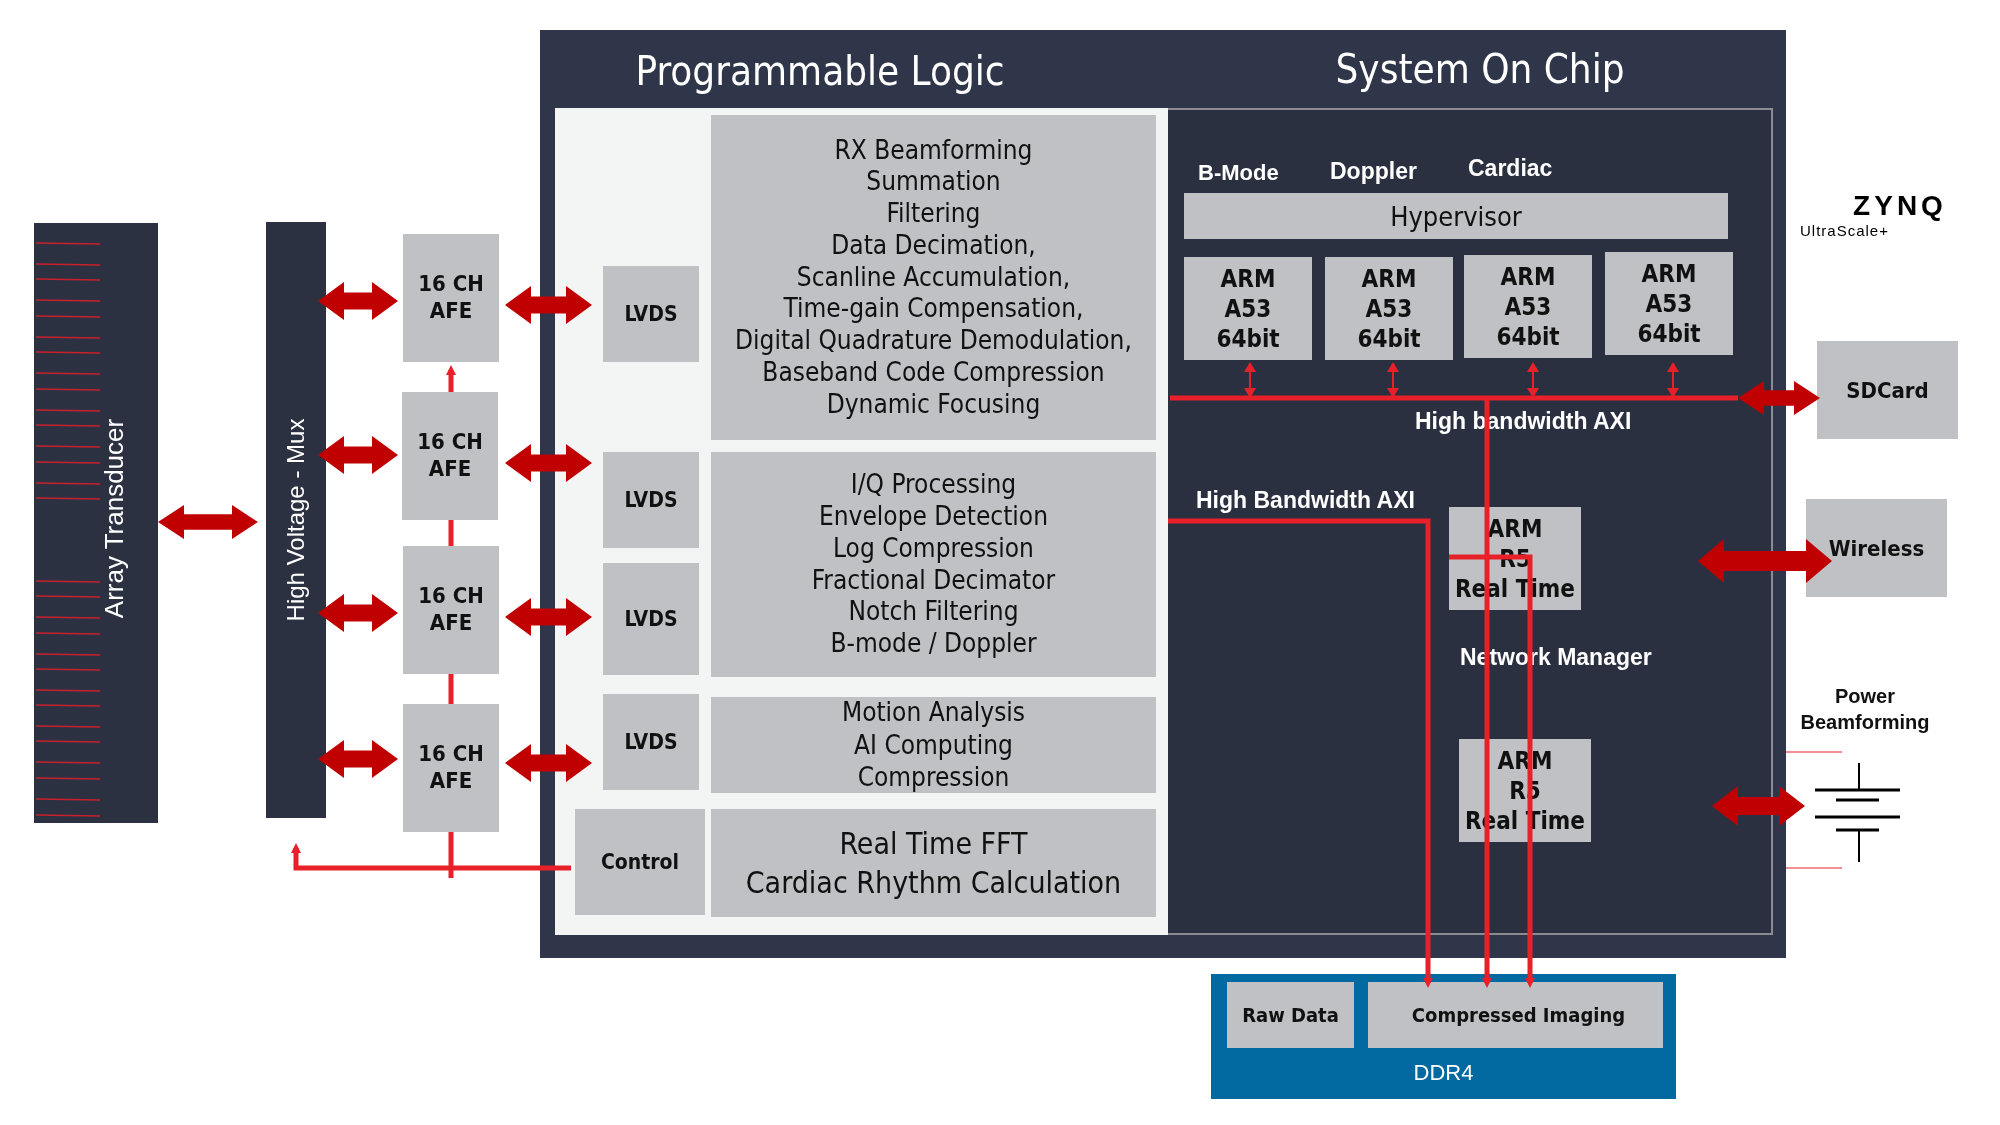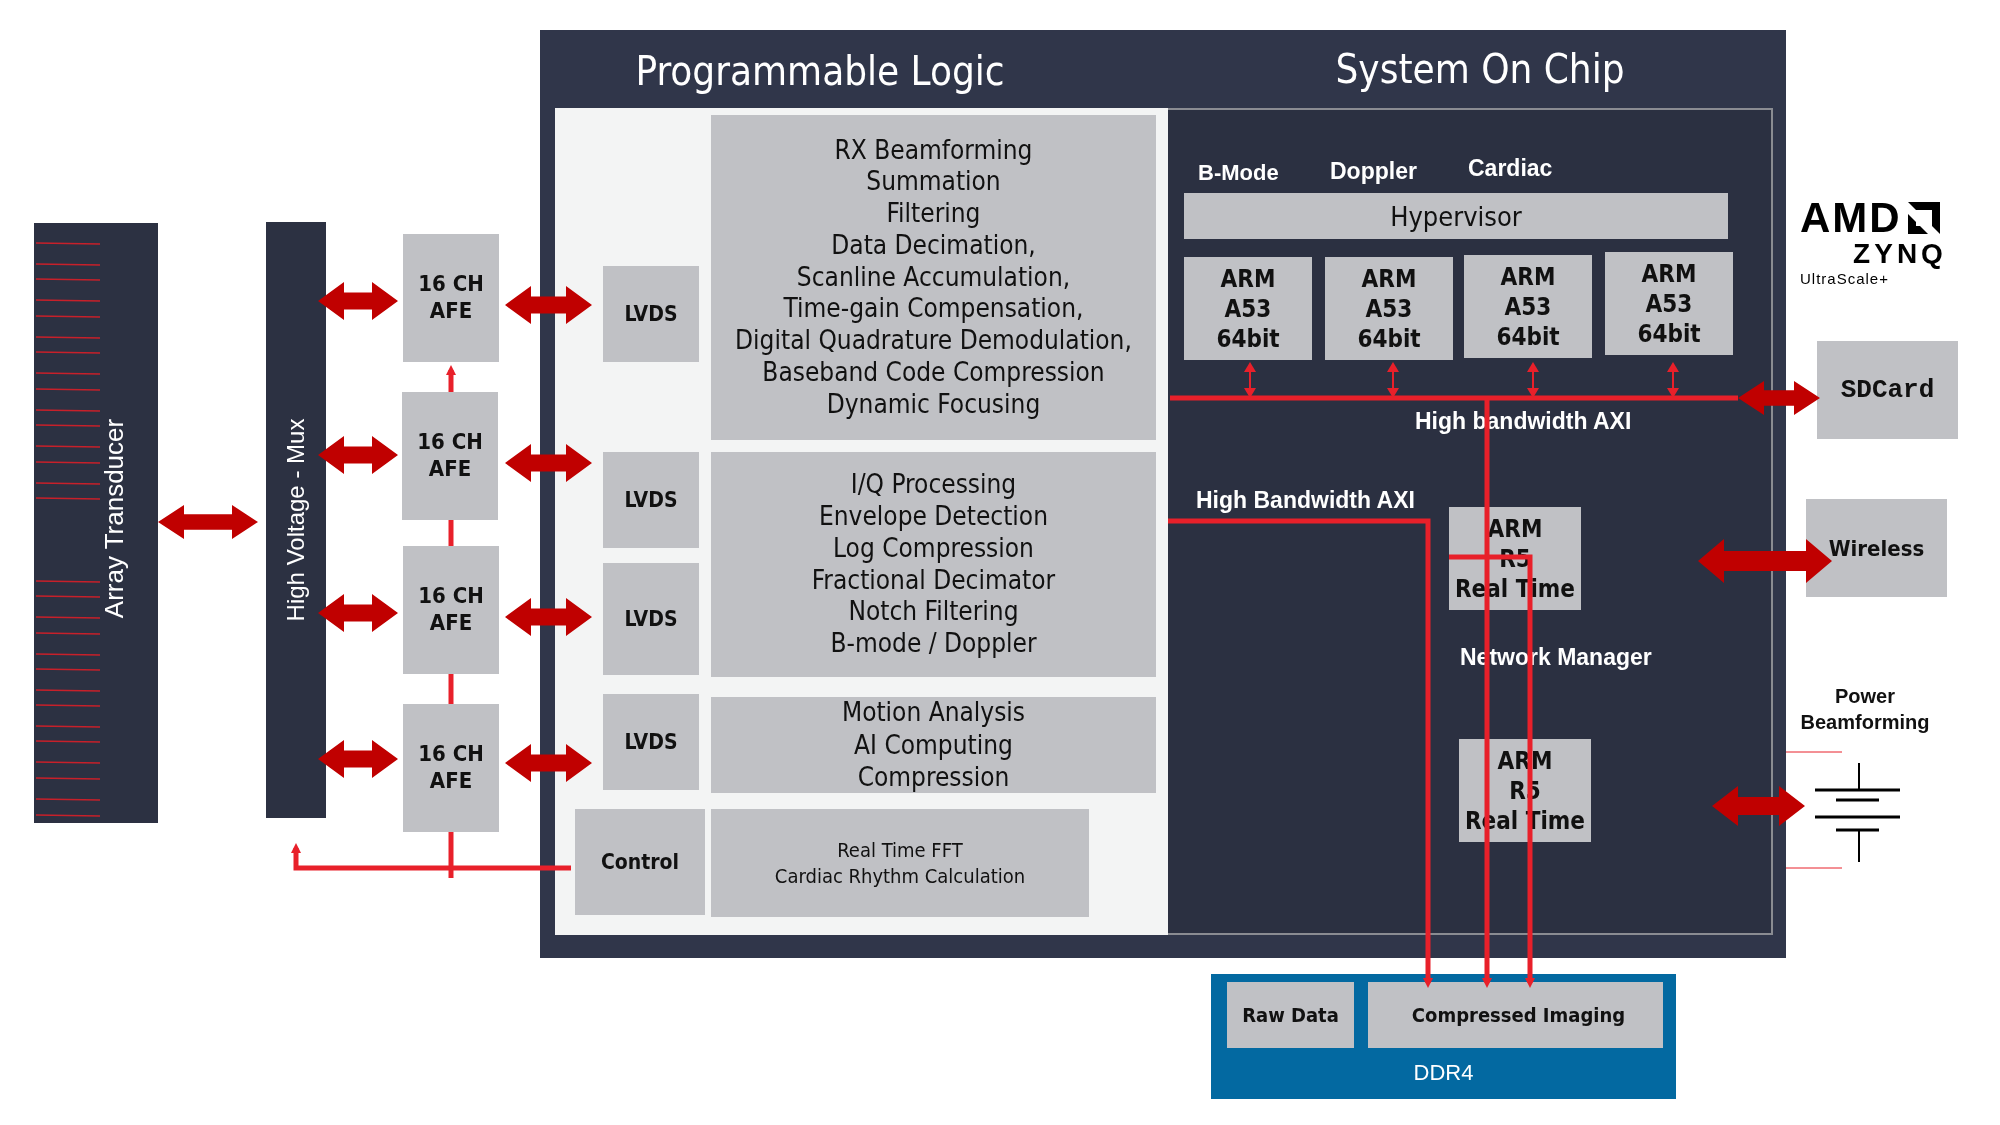--- a/index.html
+++ b/index.html
@@ -117,21 +117,21 @@
     <span>Log Compression</span>
     <span>Fractional Decimator</span>
     <span>Notch Filtering</span>
     <span>B-mode / Doppler</span>
 </div>
 <div class="abs box multiline" style="left:711px;top:697px;width:445px;height:96px;font-size:26px;line-height:1.25;">
   <span>Motion Analysis</span>
     <span>AI Computing</span>
     <span>Compression</span>
 </div>
-<div class="abs box multiline" style="left:711px;top:809px;width:378px;height:108px;font-size:20px;line-height:1.3;">
+<div class="abs box multiline" style="left:711px;top:809px;width:445px;height:108px;font-size:30px;line-height:1.3;">
   <span>Real Time FFT</span>
     <span>Cardiac Rhythm Calculation</span>
 </div>
 
 <div class="abs white bold" style="left:1198px;top:160px;font-size:22px;">B-Mode</div>
 <div class="abs white bold" style="left:1330px;top:158px;font-size:23px;">Doppler</div>
 <div class="abs white bold" style="left:1468px;top:155px;font-size:23px;">Cardiac</div>
 
 <div class="abs box" style="left:1184px;top:193px;width:544px;height:46px;font-size:27px;">
     <span>Hypervisor</span>
@@ -166,39 +166,32 @@
     <span>R5</span>
     <span>Real Time</span>
 </div>
 <div class="abs white bold" style="left:1460px;top:644px;font-size:23px;">Network Manager</div>
 <div class="abs box bold multiline" style="left:1459px;top:739px;width:132px;height:103px;font-size:24px;line-height:1.25;">
   <span>ARM</span>
     <span>R5</span>
     <span>Real Time</span>
 </div>
 
-<div class="abs box bold" style="left:1817px;top:341px;width:141px;height:98px;font-size:26px;font-family:Liberation Mono, monospace;">
+<div class="abs box bold" style="left:1817px;top:341px;width:141px;height:98px;font-size:22px;">
     <span>SDCard</span>
   </div>
 <div class="abs box bold" style="left:1806px;top:499px;width:141px;height:98px;font-size:22px;">
     <span>Wireless</span>
   </div>
 <div class="abs pm-label" style="left:1790px;top:683px;width:150px;">
   <div>Power</div>
   <div>Beamforming</div>
 </div>
 
 <div class="abs" style="left:1800px;top:194px;width:200px;">
-  <div style="display:flex;align-items:center;">
-    <span class="logo-amd">AMD</span>
-    <svg width="36" height="36" viewBox="0 0 36 36" style="margin-left:4px;">
-      <path d="M2 2 H34 V34 L26 26 V10 H10 Z" fill="#000"></path>
-        <path d="M2 14 L10 22 V26 H14 L22 34 H2 Z" fill="#000"></path>
-    </svg>
-  </div>
   <div class="logo-zynq" style="margin-top:-4px;">ZYNQ</div>
   <div class="logo-us">UltraScale+</div>
 </div>
 
 <div class="abs" style="left:1211px;top:974px;width:465px;height:125px;background:#0369a1;">
   <div class="abs box bold" style="left:16px;top:8px;width:127px;height:66px;font-size:20px;">
       <span>Raw Data</span>
     </div>
   <div class="abs box bold" style="left:157px;top:8px;width:295px;height:66px;font-size:20px;padding-left:6px;">
       <span>Compressed Imaging</span>

